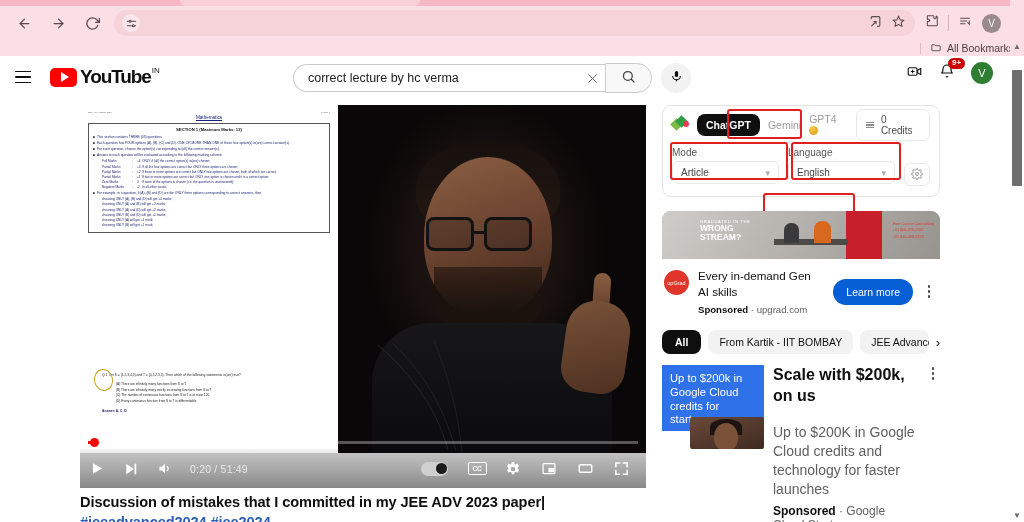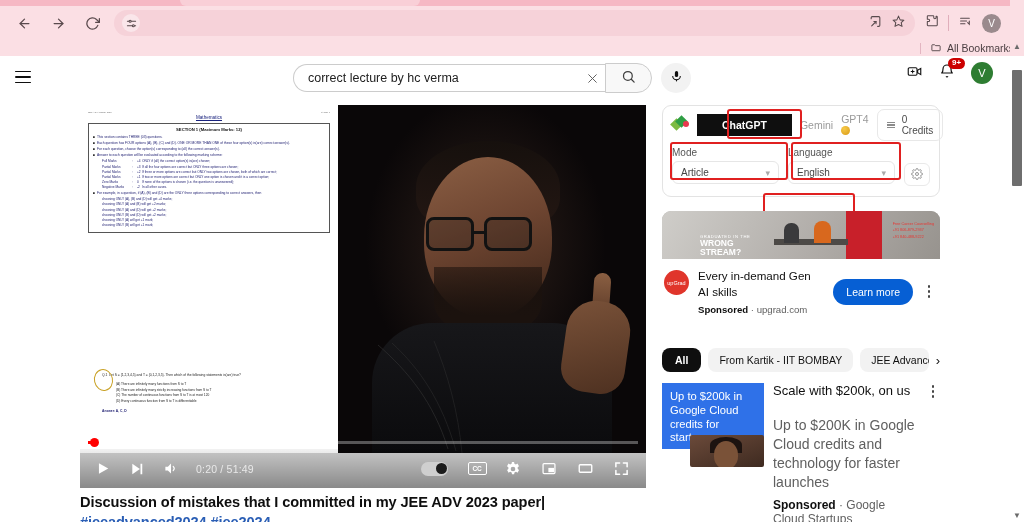--- a/index.html
+++ b/index.html
@@ -247,21 +247,21 @@
   .prog-knob {
     position:absolute; left:0.3%; top:50%; width:9px; height:9px;
     margin-top:-4.5px; border-radius:50%; background:#ff0000;
   }
   .controls {
     position: absolute; left:0; bottom:0; width:566px; height:39px;
     display:flex; align-items:center;
     background: linear-gradient(180deg, rgba(0,0,0,0.05), rgba(0,0,0,0.35));
   }
   .ctl { width:34px; height:34px; display:flex; align-items:center; justify-content:center; color:#fff; }
-  .ctl-left { display:flex; align-items:center; padding-left: 6px; }
+  .ctl-left { display:flex; align-items:center; }
   .time { color:#e9e9e9; font-size:10.5px; margin-left:8px; letter-spacing:0.2px; }
   .ctl-right { margin-left:auto; display:flex; align-items:center; padding-right:8px; gap:2px; }
   .autoplay-toggle {
     width: 27px; height: 14px; border-radius: 8px; background:#cfcfcf;
     position: relative; margin-right: 10px;
   }
   .autoplay-toggle:after {
     content:''; position:absolute; right:1.5px; top:1.5px;
     width:11px; height:11px; border-radius:50%; background:#1b1b1b;
   }
@@ -290,21 +290,21 @@
   .gpt-logo { width:17px; height:17px; position:relative; flex:0 0 auto; }
   .gpt-logo .d1, .gpt-logo .d2 {
     position:absolute; width:9px; height:9px; transform: rotate(45deg);
   }
   .gpt-logo .d1 { left:0; top:3px; background:#7dbb42; }
   .gpt-logo .d2 { left:5px; top:0px; background:#2f9e44; }
   .gpt-logo .dot { position:absolute; right:0; top:4px; width:6px; height:6px; border-radius:50%; background:#e8384f; }
   .hl { position:absolute; border:2px solid #e02020; border-radius:3px; pointer-events:none; }
   .gpt-chip {
     background:#0f0f0f; color:#fff; font-size:10.5px; font-weight:bold;
-    border-radius:0; padding:5px 25px;
+    border-radius:8px; padding:5px 9px;
   }
   .gpt-tab { font-size:10.5px; color:#9a9a9a; }
   .gpt-credits {
     margin-left:auto; display:flex; align-items:center; gap:7px;
     border:1px solid #e8e8e8; border-radius:7px; padding:4px 9px;
     font-size:10px; color:#4a4a4a;
   }
   .gpt-burger { display:flex; flex-direction:column; gap:1.6px; }
   .gpt-burger i { display:block; width:8px; height:1.2px; background:#8b8b8b; }
   .gpt-badge {
@@ -333,42 +333,42 @@
   }
 
   
   .ad1 { margin-top:14px; border-radius:9px; overflow:hidden; }
   .ad1-img { height:48px; position:relative; background:#b9b7b4; overflow:hidden; }
   .ad1-img .room { position:absolute; inset:0; background: linear-gradient(120deg,#cfcdc9 0%, #aeaaa6 60%, #97938e 100%); }
   .ad1-img .redpanel { position:absolute; right:58px; top:0; width:36px; height:48px; background:#c8202a; }
   .ad1-img .desk { position:absolute; left:112px; top:28px; width:74px; height:6px; background:#4d4a47; }
   .ad1-img .p1 { position:absolute; left:122px; top:12px; width:15px; height:20px; border-radius:7px 7px 0 0; background:#3a3a3c; }
   .ad1-img .p2 { position:absolute; left:152px; top:10px; width:17px; height:22px; border-radius:8px 8px 0 0; background:#d8681e; }
-  .ad1-txt { position:absolute; left:38px; top:23px; color:#fff; }
+  .ad1-txt { position:absolute; left:38px; top:8px; color:#fff; }
   .ad1-txt .s { font-size:4.2px; letter-spacing:0.6px; }
   .ad1-txt .b { font-size:8.5px; font-weight:bold; line-height:1.05; }
   .ad1-phone { position:absolute; right:6px; top:10px; color:#e53935; font-size:3.8px; line-height:1.7; text-align:left; }
   .ad1-body { background:#fff; padding:9px 4px 9px 2px; display:flex; align-items:flex-start; gap:9px; }
   .ad1-logo {
     width:25px; height:25px; border-radius:50%; background:#e0352b;
     color:#fff; font-size:5.5px; display:flex; align-items:center; justify-content:center;
     flex:0 0 auto; margin-top:2px;
   }
   .ad1-title { font-size:11.6px; color:#0f0f0f; line-height:1.35; max-width:118px; }
   .ad1-spon { font-size:9.6px; color:#606060; margin-top:5px; }
   .ad1-spon b { color:#0f0f0f; }
   .learn-more {
     background:#065fd4; color:#fff; font-size:10.5px; border-radius:15px;
     padding:7px 13px; margin-left:auto; align-self:center; white-space:nowrap;
   }
   .kebab { width:14px; display:flex; flex-direction:column; align-items:center; gap:2.4px; align-self:center; flex:0 0 auto; }
   .kebab i { width:2.6px; height:2.6px; border-radius:50%; background:#444; display:block; }
 
   
-  .chips { margin-top:24px; display:flex; align-items:center; gap:7px; }
+  .chips { margin-top:6px; display:flex; align-items:center; gap:7px; }
   .chip {
     background:#f2f2f2; color:#0f0f0f; font-size:10.5px;
     border-radius:8px; padding:6px 11px; white-space:nowrap;
   }
   .chip.active { background:#0f0f0f; color:#fff; font-weight:bold; padding:6px 13px; }
   .chip.clipped { overflow:hidden; max-width:74px; }
   .chip-next { margin-left:auto; color:#0f0f0f; font-size:13px; }
 
   
   .ad2 { margin-top:11px; display:flex; gap:9px; }
@@ -384,21 +384,21 @@
   }
   .ad2-photo .face {
     position:absolute; left:24px; top:6px; width:24px; height:28px;
     border-radius:50% 50% 45% 45%; background:#7a5238;
   }
   .ad2-photo .hair {
     position:absolute; left:20px; top:2px; width:32px; height:16px;
     border-radius:50% 50% 0 0; background:#1d1310;
   }
   .ad2-info { flex:1 1 auto; min-width:0; }
-  .ad2-title { font-size:13px; font-weight:normal; color:#0f0f0f; line-height:1.3; }
+  .ad2-title { font-size:16px; font-weight:bold; color:#0f0f0f; line-height:1.3; }
   .ad2-sub { font-size:14px; color:#606060; line-height:1.35; margin-top:16px; }
   .ad2-spon { font-size:12px; color:#606060; margin-top:6px; }
   .ad2-spon b { color:#0f0f0f; }
   .apply-now {
     margin-top:8px; display:inline-flex; align-items:center; gap:6px;
     background:#def1ff; color:#065fd4; font-size:11px;
     border-radius:15px; padding:6px 12px;
   }
   .ad2-kebab { flex:0 0 auto; }
 
@@ -508,20 +508,25 @@
   </div>
 </div>
 
 <div class="yt">
 
   <div class="yt-header">
     <div class="hamburger">
       <span></span>
         <span></span>
         <span></span>
+    </div>
+    <div class="yt-logo">
+      <div class="yt-play"></div>
+      <span class="yt-word">YouTube</span>
+      <span class="yt-cc">IN</span>
     </div>
 
     <div class="search-wrap">
       <div class="search-box">
         <span class="search-text">correct lecture by hc verma</span>
         <span class="search-clear">
           <svg width="13" height="13" viewBox="0 0 24 24" fill="none" stroke="currentColor" stroke-width="1.8" stroke-linecap="round">
               <line x1="5" y1="5" x2="19" y2="19"></line>
               <line x1="19" y1="5" x2="5" y2="19"></line>
             </svg>

